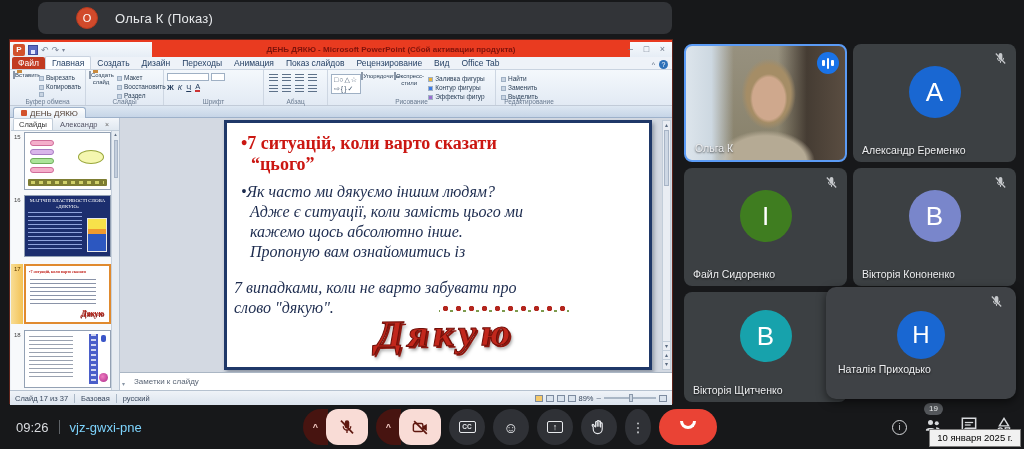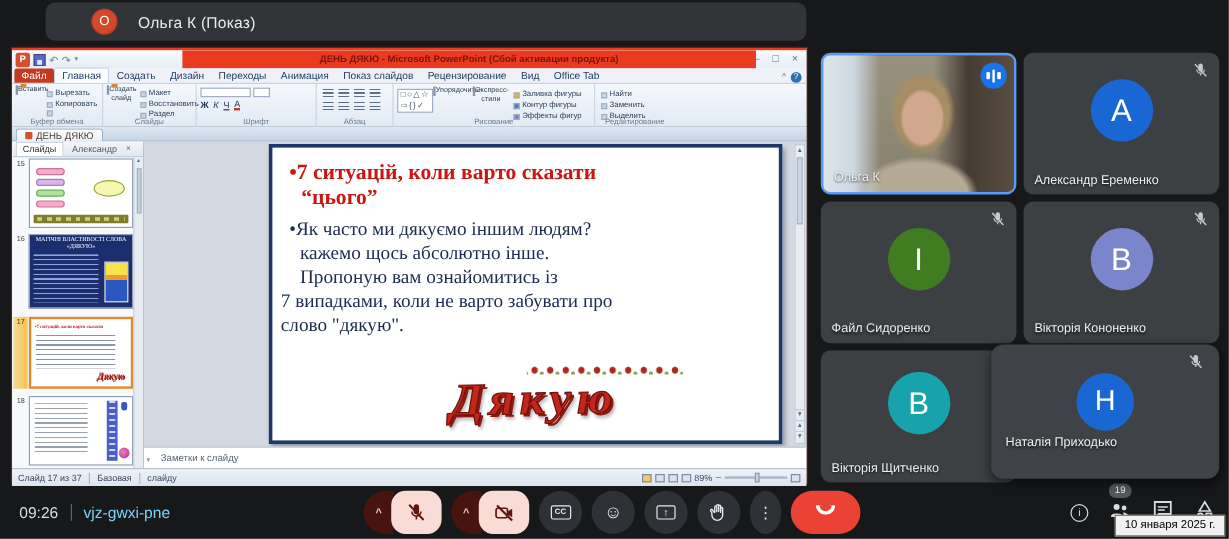--- a/index.html
+++ b/index.html
@@ -82,21 +82,21 @@
   .t18bl{position:absolute;right:4px;top:4px;width:5px;height:7px;background:#3a55c8;border-radius:2px}
   .pscroll{position:absolute;right:0;top:13px;width:8px;bottom:0;background:#e7ecf2;border-left:1px solid #c6d0dc;text-align:center}
   .parr{font-size:5px;color:#5a6a80;line-height:7px;display:block}
   .pthumb{display:block;width:4px;height:38px;background:#c3cedd;border:1px solid #a7b4c6;margin:2px auto}
 
   
   .sarea{position:absolute;left:110px;top:76px;width:552px;height:254px;background:#d3d9e2}
   .slide{position:absolute;left:104px;top:2px;width:428px;height:250px;background:#fff;border:3px solid #1f3868;box-shadow:2px 3px 4px rgba(60,70,90,.45)}
   .stitle{font-family:"Liberation Serif",serif;font-weight:bold;font-size:18px;line-height:21px;color:#cb1712;margin:10px 0 0 14px}
   .stitle.l2{margin:0 0 0 24px}
-  .sbody{font-family:"Liberation Serif",serif;font-size:16px;line-height:20px;color:#1c2b4e;margin-left:14px}
+  .sbody{font-family:"Liberation Serif",serif;font-style:italic;font-size:16px;line-height:20px;color:#1c2b4e;margin-left:14px}
   .sbody.ind{margin-left:23px}
   .sbody.c{margin-left:7px}
   .sbody.first{margin-top:7px}
   .wordart{position:absolute;left:148px;top:180px;width:270px}
   .garland{margin-left:64px;width:130px;height:9px;background-image:radial-gradient(circle,#b3261e 2.5px,rgba(0,0,0,0) 3px),radial-gradient(circle,#7d9b4e 1.5px,rgba(0,0,0,0) 2px);background-size:13px 9px,13px 9px;background-position:0 1px,6px 4px;background-repeat:repeat-x}
   .waword{font-family:"Liberation Serif",serif;font-weight:bold;font-style:italic;font-size:38px;letter-spacing:4px;color:#c2271c;-webkit-text-stroke:1px #70100a;text-shadow:2px 2px 0 #8d1810,3px 4px 3px rgba(0,0,0,.35);transform:scaleX(1.08) rotate(-1deg);transform-origin:left}
   .sscroll{position:absolute;right:1px;top:2px;width:9px;height:250px;background:#e9edf3;border:1px solid #c2cdd9;text-align:center;font-size:6px;color:#5a6a80}
   .sthumb{display:block;width:5px;height:56px;background:#cdd7e4;border:1px solid #a7b4c6;margin:2px auto}
   .sbot{position:absolute;bottom:1px;left:0;width:100%}
   .sbot span{display:block;line-height:8px;border-top:1px solid #c2cdd9}
@@ -372,23 +372,24 @@
       <span class="parr">▴</span>
       <span class="pthumb"></span>
     </div>
   </div>
 
   <div class="sarea">
     <div class="slide">
       <div class="stitle">•7 ситуацій, коли варто сказати</div>
       <div class="stitle l2">“цього”</div>
       <div class="sbody first">•Як часто ми дякуємо іншим людям?</div>
+      <div class="sbody ind">Адже є ситуації, коли замість цього ми</div>
       <div class="sbody ind">кажемо щось абсолютно інше.</div>
       <div class="sbody ind">Пропоную вам ознайомитись із</div>
-      <div class="sbody c" style="margin-top:0">7 випадками, коли не варто забувати про</div>
+      <div class="sbody c" style="margin-top:16px">7 випадками, коли не варто забувати про</div>
       <div class="sbody c">слово "дякую".</div>
       <div class="wordart">
         <div class="garland"></div>
         <div class="waword">Дякую</div>
       </div>
     </div>
     <div class="sscroll">
       <span>▴</span>
       <span class="sthumb"></span>
       <div class="sbot">
@@ -402,21 +403,21 @@
   <div class="notes">
     <span class="nsplit">▾</span>
     <span>Заметки к слайду</span>
   </div>
 
   <div class="status">
     <span>Слайд 17 из 37</span>
     <span class="ssep"></span>
     <span>Базовая</span>
     <span class="ssep"></span>
-    <span>слайду</span>
+    <span>русский</span>
     <span class="sright">
       <span class="vicon on"></span>
       <span class="vicon"></span>
       <span class="vicon"></span>
       <span class="vicon"></span>
       <span>89%</span>
       <span class="zsign">–</span>
       <span class="ztrack">
           <span class="zhandle"></span>
         </span>

